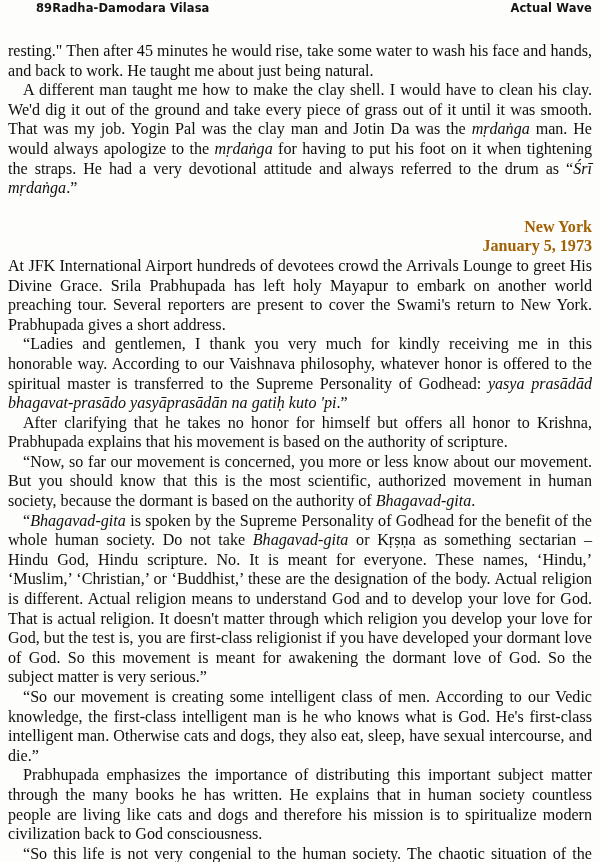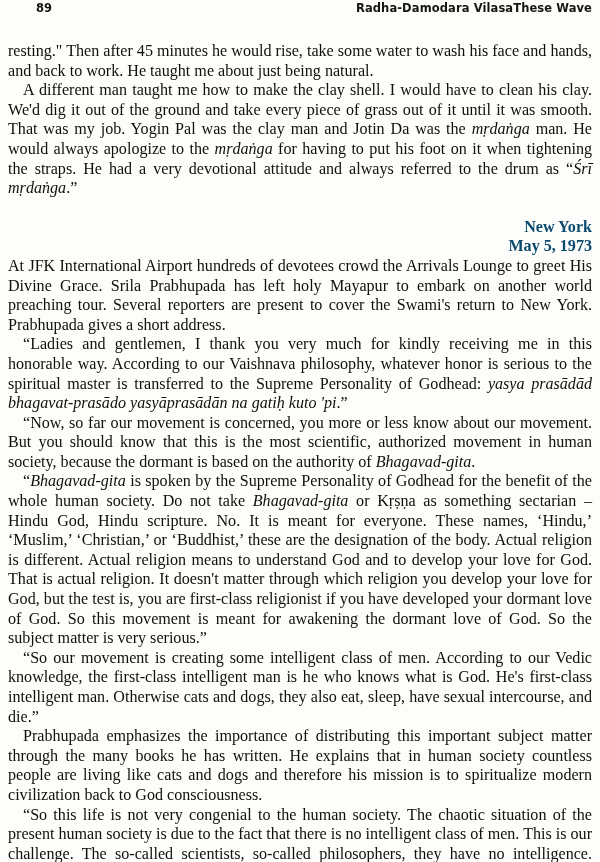--- a/index.html
+++ b/index.html
@@ -39,23 +39,22 @@
     color: #161512;
     letter-spacing: 0.1px;
     margin-left: 28px;
   }
   .running-head .folio {
     flex: 0 0 auto;
     text-align: left;
   }
   .running-head .booktitle {
     flex: 1 1 auto;
-    text-align: right;
+    text-align: left;
     font-weight: 600;
-    padding-left: 40px;
   }
   .running-head .wave {
     flex: 0 0 auto;
     text-align: right;
     font-weight: 600;
   }
 
   
   .column {
     position: absolute;
@@ -89,60 +88,61 @@
   em, i, .it {
   }
 
   
   .dateline {
     margin: 0;
     text-align: right;
     font-size: 16.1px;
     line-height: 19.6px;
     font-weight: 700;
-    color: #0c4a6e;
+    color: #a16207;
   }
   .dateline .place {
     display: block;
   }
   .dateline .date {
     display: block;
   }
   .spacer-before-dateline {
     height: 19px;
   }
 </style>
 </head>
 <body>
 
 <div class="page">
 
   <div class="running-head">
     <span class="folio">89</span>
     <span class="booktitle">Radha-Damodara Vilasa</span>
-    <span class="wave">These Wave</span>
+    <span class="wave">Actual Wave</span>
   </div>
 
   <div class="column">
 
     <p class="para noindent"><span>resting." Then after 45 minutes he would rise, take some water to wash his face and hands, and back to work. He taught me about just being natural.</span></p>
 
     <p class="para"><span>A different man taught me how to make the clay shell. I would have to clean his clay. We'd dig it out of the ground and take every piece of grass out of it until it was smooth. That was my job. Yogin Pal was the clay man and Jotin Da was the </span><i class="it">mṛdaṅga</i><span> man. He would always apologize to the </span><i class="it">mṛdaṅga</i><span> for having to put his foot on it when tightening the straps. He had a very devotional attitude and always referred to the drum as “</span><i class="it">Śrī mṛdaṅga</i><span>.”</span></p>
 
     <div class="spacer-before-dateline"></div>
 
     <div class="dateline">
       <span class="place">New York</span>
-      <span class="date">May 5, 1973</span>
+      <span class="date">January 5, 1973</span>
     </div>
 
     <p class="para noindent"><span>At JFK International Airport hundreds of devotees crowd the Arrivals Lounge to greet His Divine Grace. Srila Prabhupada has left holy Mayapur to embark on another world preaching tour. Several reporters are present to cover the Swami's return to New York. Prabhupada gives a short address.</span></p>
 
-    <p class="para"><span>“Ladies and gentlemen, I thank you very much for kindly receiving me in this honorable way. According to our Vaishnava philosophy, whatever honor is serious to the spiritual master is transferred to the Supreme Personality of Godhead: </span><i class="it">yasya prasādād bhagavat-prasādo yasyāprasādān na gatiḥ kuto 'pi</i><span>.”</span></p>
+    <p class="para"><span>“Ladies and gentlemen, I thank you very much for kindly receiving me in this honorable way. According to our Vaishnava philosophy, whatever honor is offered to the spiritual master is transferred to the Supreme Personality of Godhead: </span><i class="it">yasya prasādād bhagavat-prasādo yasyāprasādān na gatiḥ kuto 'pi</i><span>.”</span></p>
 
+    <p class="para"><span>After clarifying that he takes no honor for himself but offers all honor to Krishna, Prabhupada explains that his movement is based on the authority of scripture.</span></p>
 
     <p class="para"><span>“Now, so far our movement is concerned, you more or less know about our movement. But you should know that this is the most scientific, authorized movement in human society, because the dormant is based on the authority of </span><i class="it">Bhagavad-gita</i><span>.</span></p>
 
     <p class="para"><span>“</span><i class="it">Bhagavad-gita</i><span> is spoken by the Supreme Personality of Godhead for the benefit of the whole human society. Do not take </span><i class="it">Bhagavad-gita</i><span> or Kṛṣṇa as something sectarian – Hindu God, Hindu scripture. No. It is meant for everyone. These names, ‘Hindu,’ ‘Muslim,’ ‘Christian,’ or ‘Buddhist,’ these are the designation of the body. Actual religion is different. Actual religion means to understand God and to develop your love for God. That is actual religion. It doesn't matter through which religion you develop your love for God, but the test is, you are first-class religionist if you have developed your dormant love of God. So this movement is meant for awakening the dormant love of God. So the subject matter is very serious.”</span></p>
 
     <p class="para"><span>“So our movement is creating some intelligent class of men. According to our Vedic knowledge, the first-class intelligent man is he who knows what is God. He's first-class intelligent man. Otherwise cats and dogs, they also eat, sleep, have sexual intercourse, and die.”</span></p>
 
     <p class="para"><span>Prabhupada emphasizes the importance of distributing this important subject matter through the many books he has written. He explains that in human society countless people are living like cats and dogs and therefore his mission is to spiritualize modern civilization back to God consciousness.</span></p>
 
     <p class="para lastline-full"><span>“So this life is not very congenial to the human society. The chaotic situation of the present human society is due to the fact that there is no intelligent class of men. This is our challenge. The so-called scientists, so-called philosophers, they have no intelligence. Therefore the whole society is in the chaotic condition. So these boys and girls, American</span></p>

